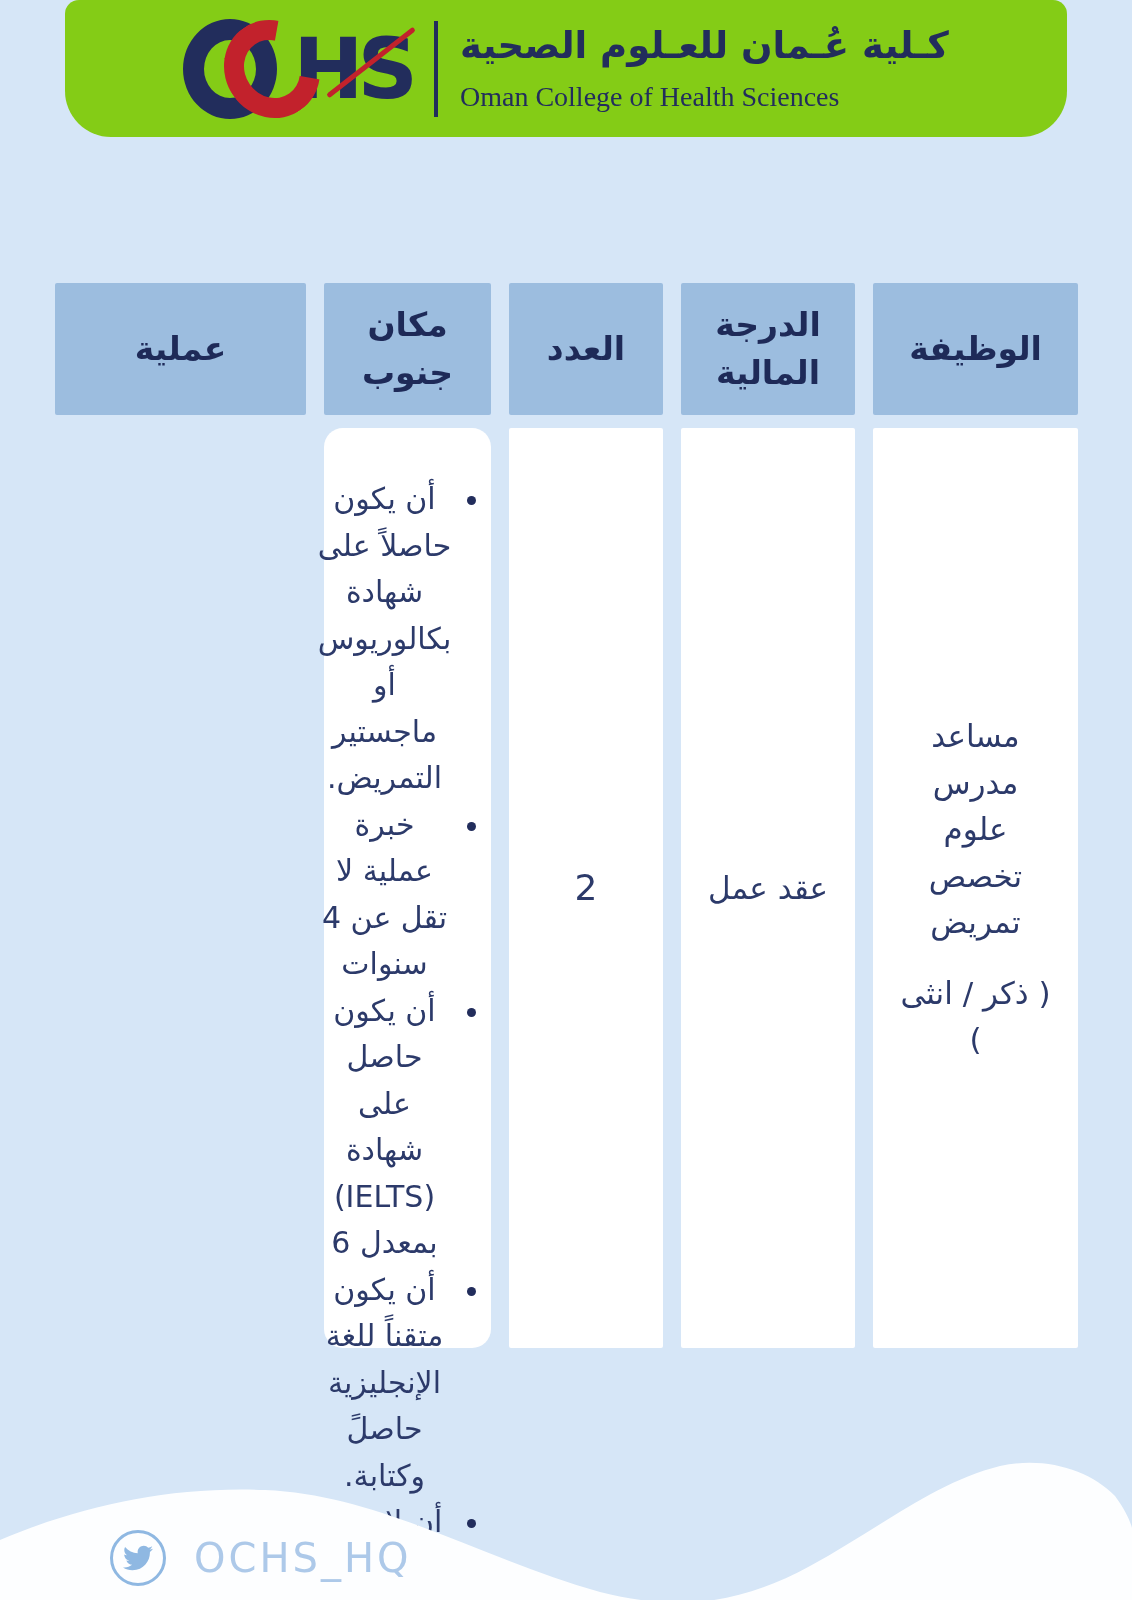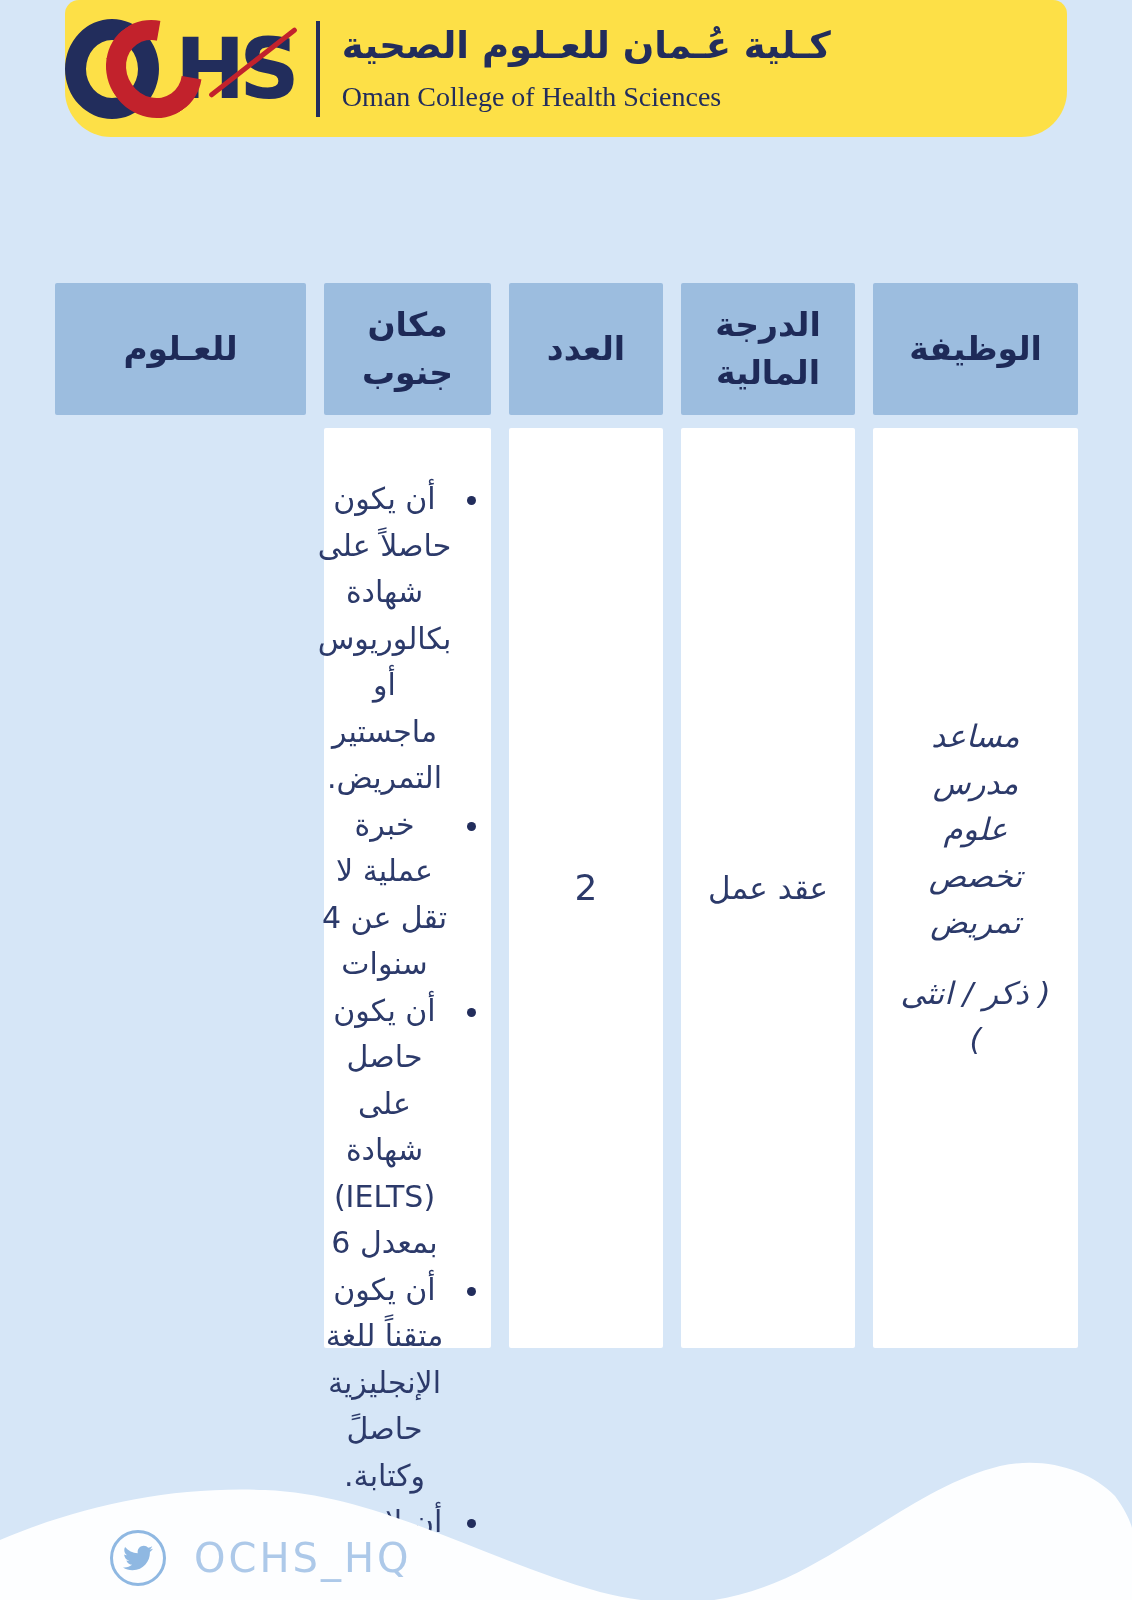--- a/index.html
+++ b/index.html
@@ -10,24 +10,25 @@
     overflow: hidden;
     font-family: "DejaVu Sans", sans-serif;
     color: #2c3a6a;
   }
 
   
   .brand-card {
     position: absolute;
     left: 65px; top: 0;
     width: 1002px; height: 137px;
-    background: #fde047;
+    background: #84cc16;
     border-radius: 14px 14px 46px 46px;
     display: flex;
     align-items: center;
+    justify-content: center;
     gap: 22px;
   }
   .logo {
     position: relative;
     display: flex;
     align-items: center;
     height: 110px;
   }
   .ring {
     display: inline-block;
@@ -111,26 +112,27 @@
     display: flex;
     flex-direction: column;
     align-items: center;
     justify-content: center;
     text-align: center;
     font-size: 31px;
     line-height: 1.5;
     color: #2c3a6a;
     padding: 0 14px;
   }
-  .td-job { gap: 24px; padding: 8px 26px; font-style: italic; }
+  .td-job { gap: 24px; padding: 8px 26px; }
   .td-count { font-size: 36px; }
   .td-location { padding: 0 34px; }
   .td-conditions {
     justify-content: flex-start;
     padding: 48px 18px 20px 10px;
+    border-radius: 19px;
   }
   .conditions-list {
     direction: rtl;
     list-style: disc;
     padding-right: 42px;
     font-size: 30px;
     line-height: 1.55;
     color: #2c3a6a;
   }
   .conditions-list li {
@@ -185,21 +187,21 @@
     <div class="name-en">Oman College of Health Sciences</div>
   </div>
 </header>
 
 <main class="vacancy-table" dir="rtl">
 
   <div class="th">الوظيفة</div>
   <div class="th">الدرجة المالية</div>
   <div class="th">العدد</div>
   <div class="th">مكان جنوب</div>
-  <div class="th">للعـلوم</div>
+  <div class="th">عملية</div>
 
   <div class="td td-job">
     <p>مساعد مدرس علوم تخصص تمريض</p>
     <p>( ذكر / انثى )</p>
   </div>
 
   <div class="td">
     <p>عقد عمل</p>
   </div>
 

